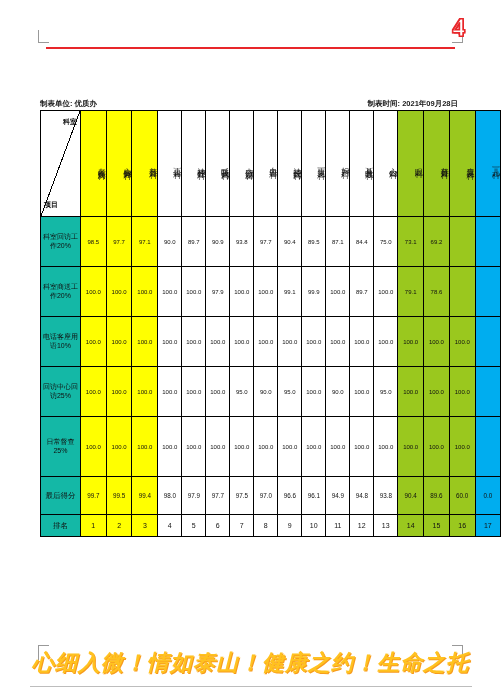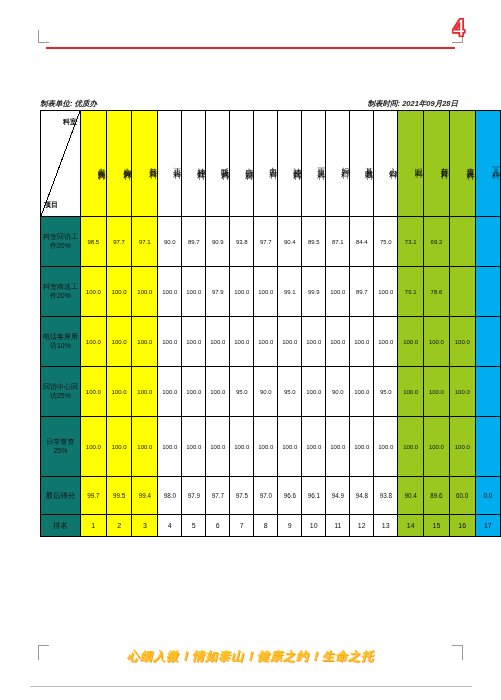--- a/index.html
+++ b/index.html
@@ -81,21 +81,20 @@
     position: absolute;
     left: 40px;
     top: 99px;
     width: 420px;
     display: flex;
     justify-content: space-between;
     align-items: center;
     font-size: 7.5px;
     font-weight: bold;
     color: #1a1a1a;
-    font-style: italic;
   }
   #meta-row .meta-date { padding-right: 2px; }
   #meta-row .meta-date .date-val { font-family: "Liberation Sans", sans-serif; }
 
   
   #rank-table {
     position: absolute;
     left: 40px;
     top: 110px;
     border-collapse: collapse;
@@ -155,40 +154,40 @@
     letter-spacing: 1.5px;
     height: 98px;
   }
 
   
   td.row-label {
     font-size: 7px;
     font-weight: bold;
     line-height: 1.25;
     padding: 2px 1px;
-    background: #0f766e;
+    background: #14b8a6;
   }
 
   
   td.val { font-size: 6px; font-family: "Liberation Sans", sans-serif; }
   tr.r-score td.val { font-size: 6.3px; }
   tr.r-rank  td.val { font-size: 7px; }
   tr.r-rank td.row-label, tr.r-score td.row-label { font-size: 7.5px; }
 
   
   tr.band-bottom td, tr.band-bottom th { border-bottom: 1.5px solid #000; }
 
   
   #footer-slogan {
     position: absolute;
     left: 0; right: 0;
     top: 648px;
     text-align: center;
     font-family: "DejaVu Serif", "Liberation Serif", serif;
-    font-size: 12px;
+    font-size: 22px;
     font-weight: bold;
     font-style: italic;
     color: #ffc220;
     text-shadow: 1px 1px 0 #f79b1e;
     letter-spacing: 1px;
     white-space: nowrap;
   }
 </style>
 </head>
 <body>

